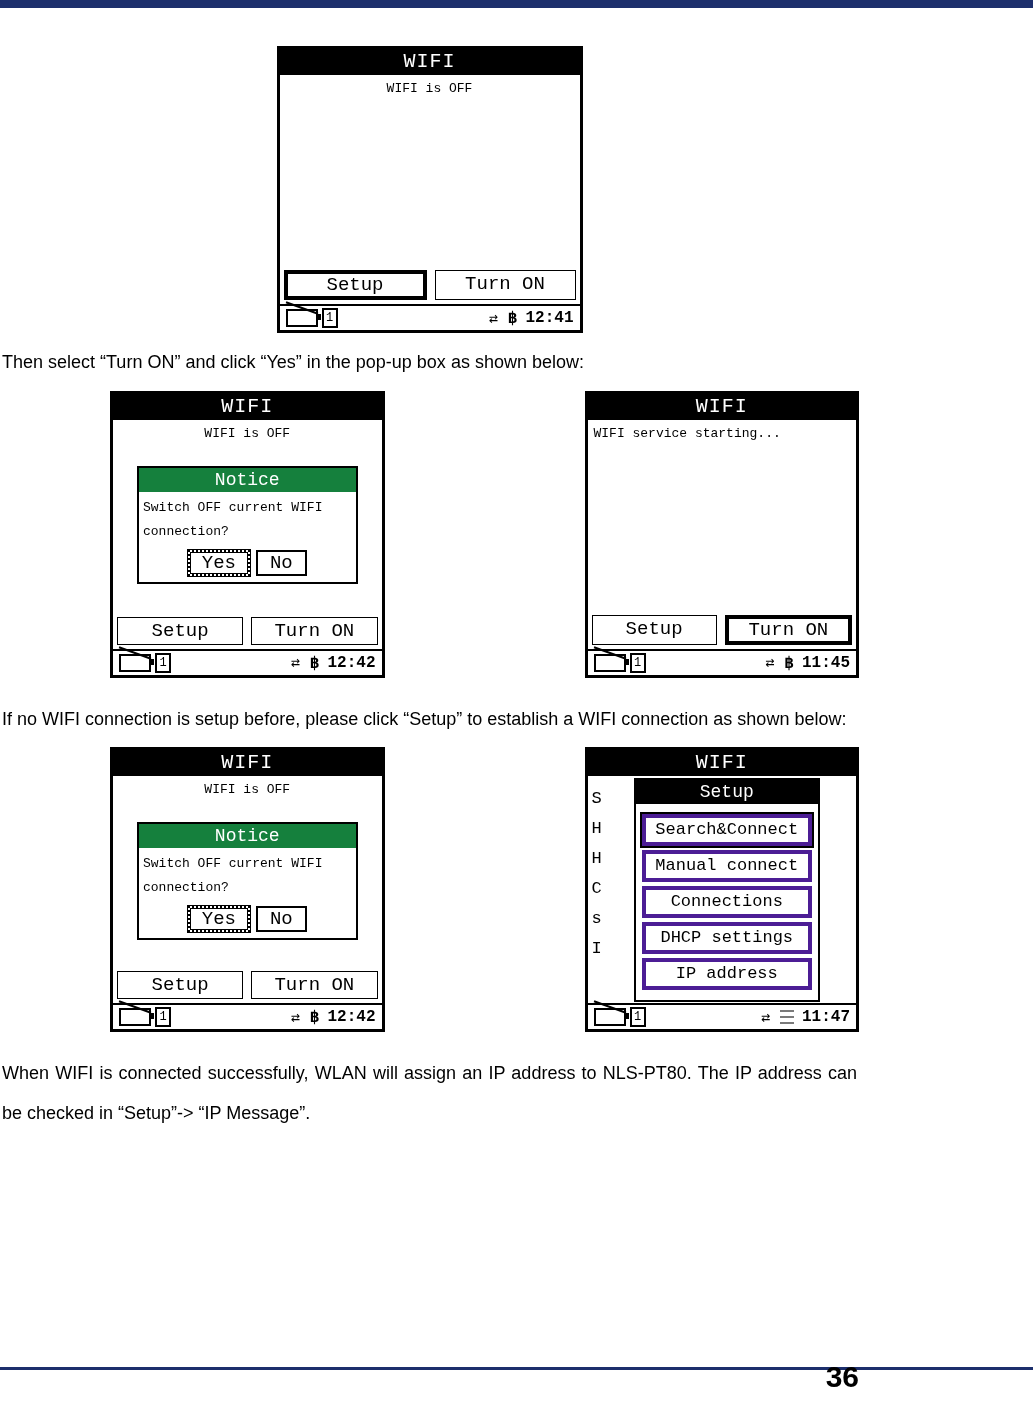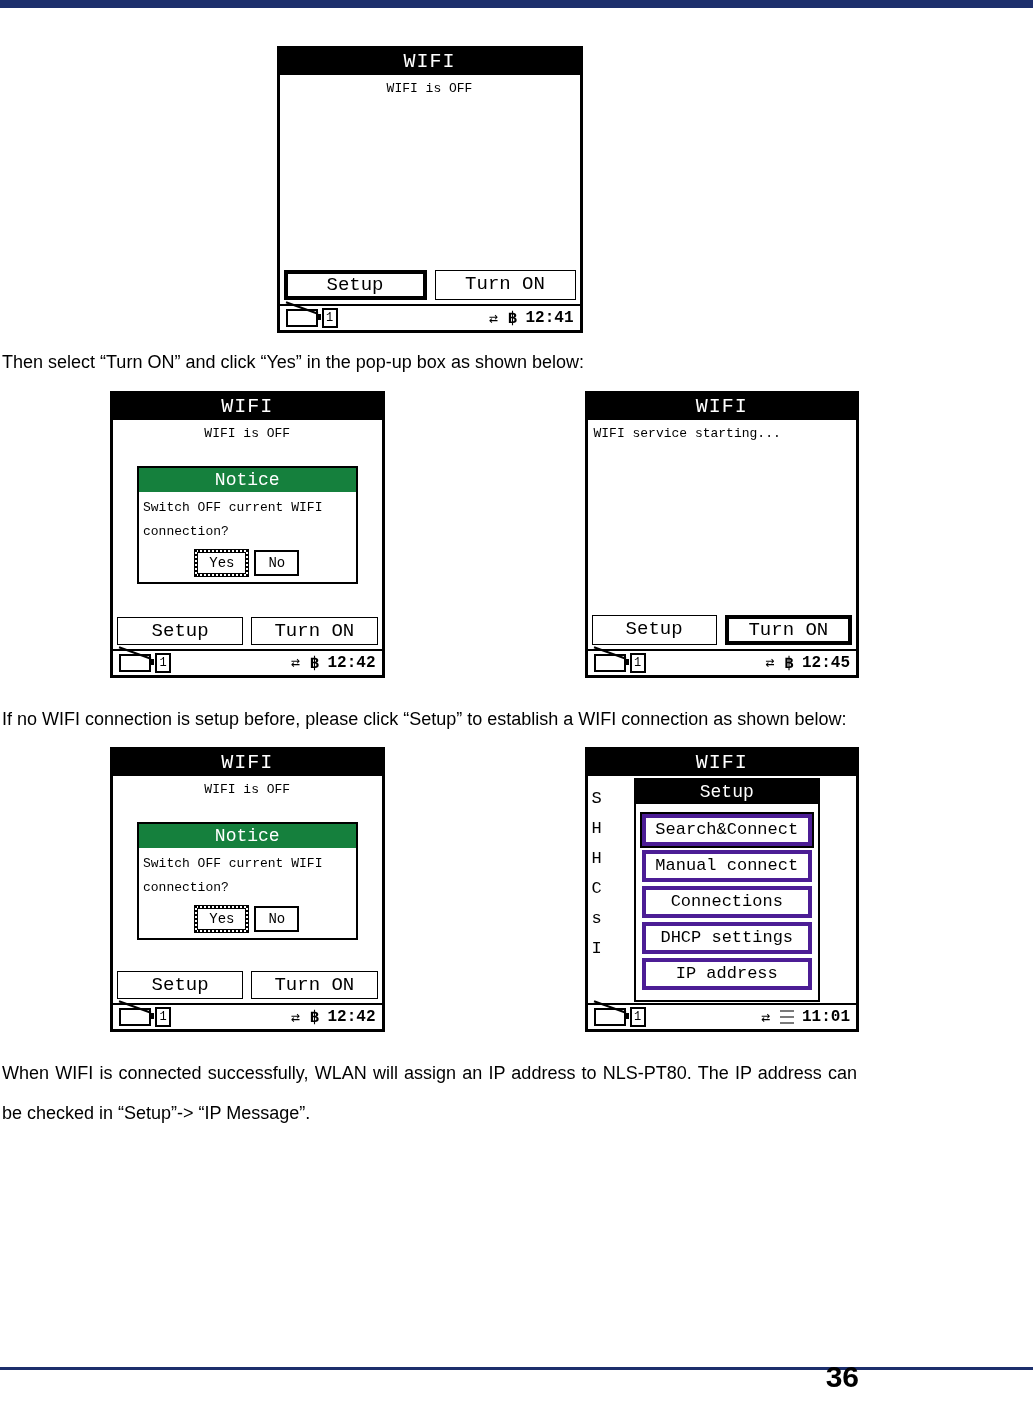--- a/index.html
+++ b/index.html
@@ -199,21 +199,21 @@
     line-height: 24px;
     padding: 4px 4px 6px 4px;
   }
   .notice-btns {
     display: flex;
     justify-content: center;
     padding-bottom: 6px;
   }
   .notice-btn {
     border: 2px solid #000;
-    font-size: 14px;
+    font-size: 19px;
     line-height: 22px;
     padding: 0 12px;
     margin: 0 3px;
   }
   .notice-btn.sel {
     box-shadow: inset 0 0 0 1px #000, 0 0 0 1px #000;
     border-style: dotted;
   }
   
   .setup-popup {
@@ -319,21 +319,21 @@
       <div class="button-row">
         <div class="soft-btn">Setup</div>
         <div class="soft-btn sel">Turn ON</div>
       </div>
       <div class="statusbar">
         <span class="sb-batt"></span>
         <span class="sb-sig">1</span>
         <span class="sb-spacer"></span>
         <span class="sb-icons">⇄</span>
         <span class="sb-bt">฿</span>
-        <span class="sb-time">12:45</span>
+        <span class="sb-time">11:45</span>
       </div>
     </div>
   </div>
 
   <p class="body-text">If no WIFI connection is setup before, please click “Setup” to establish a WIFI connection as shown below:</p>
 
   <div class="pair-row">
 
     <div class="device">
       <div class="title-bar">WIFI</div>
@@ -385,21 +385,21 @@
       <div class="statusbar">
         <span class="sb-batt"></span>
         <span class="sb-sig">1</span>
         <span class="sb-spacer"></span>
         <span class="sb-icons">⇄</span>
         <span class="sb-wifi-lines">
             <span></span>
             <span></span>
             <span></span>
           </span>
-        <span class="sb-time">11:01</span>
+        <span class="sb-time">11:47</span>
       </div>
     </div>
   </div>
 
   <p class="body-text justify">When WIFI is connected successfully, WLAN will assign an IP address to NLS-PT80. The IP address can be checked in “Setup”-&gt; “IP Message”.</p>
 
   <div class="bottom-bar"></div>
   <div class="page-number">36</div>
 </div>
 

